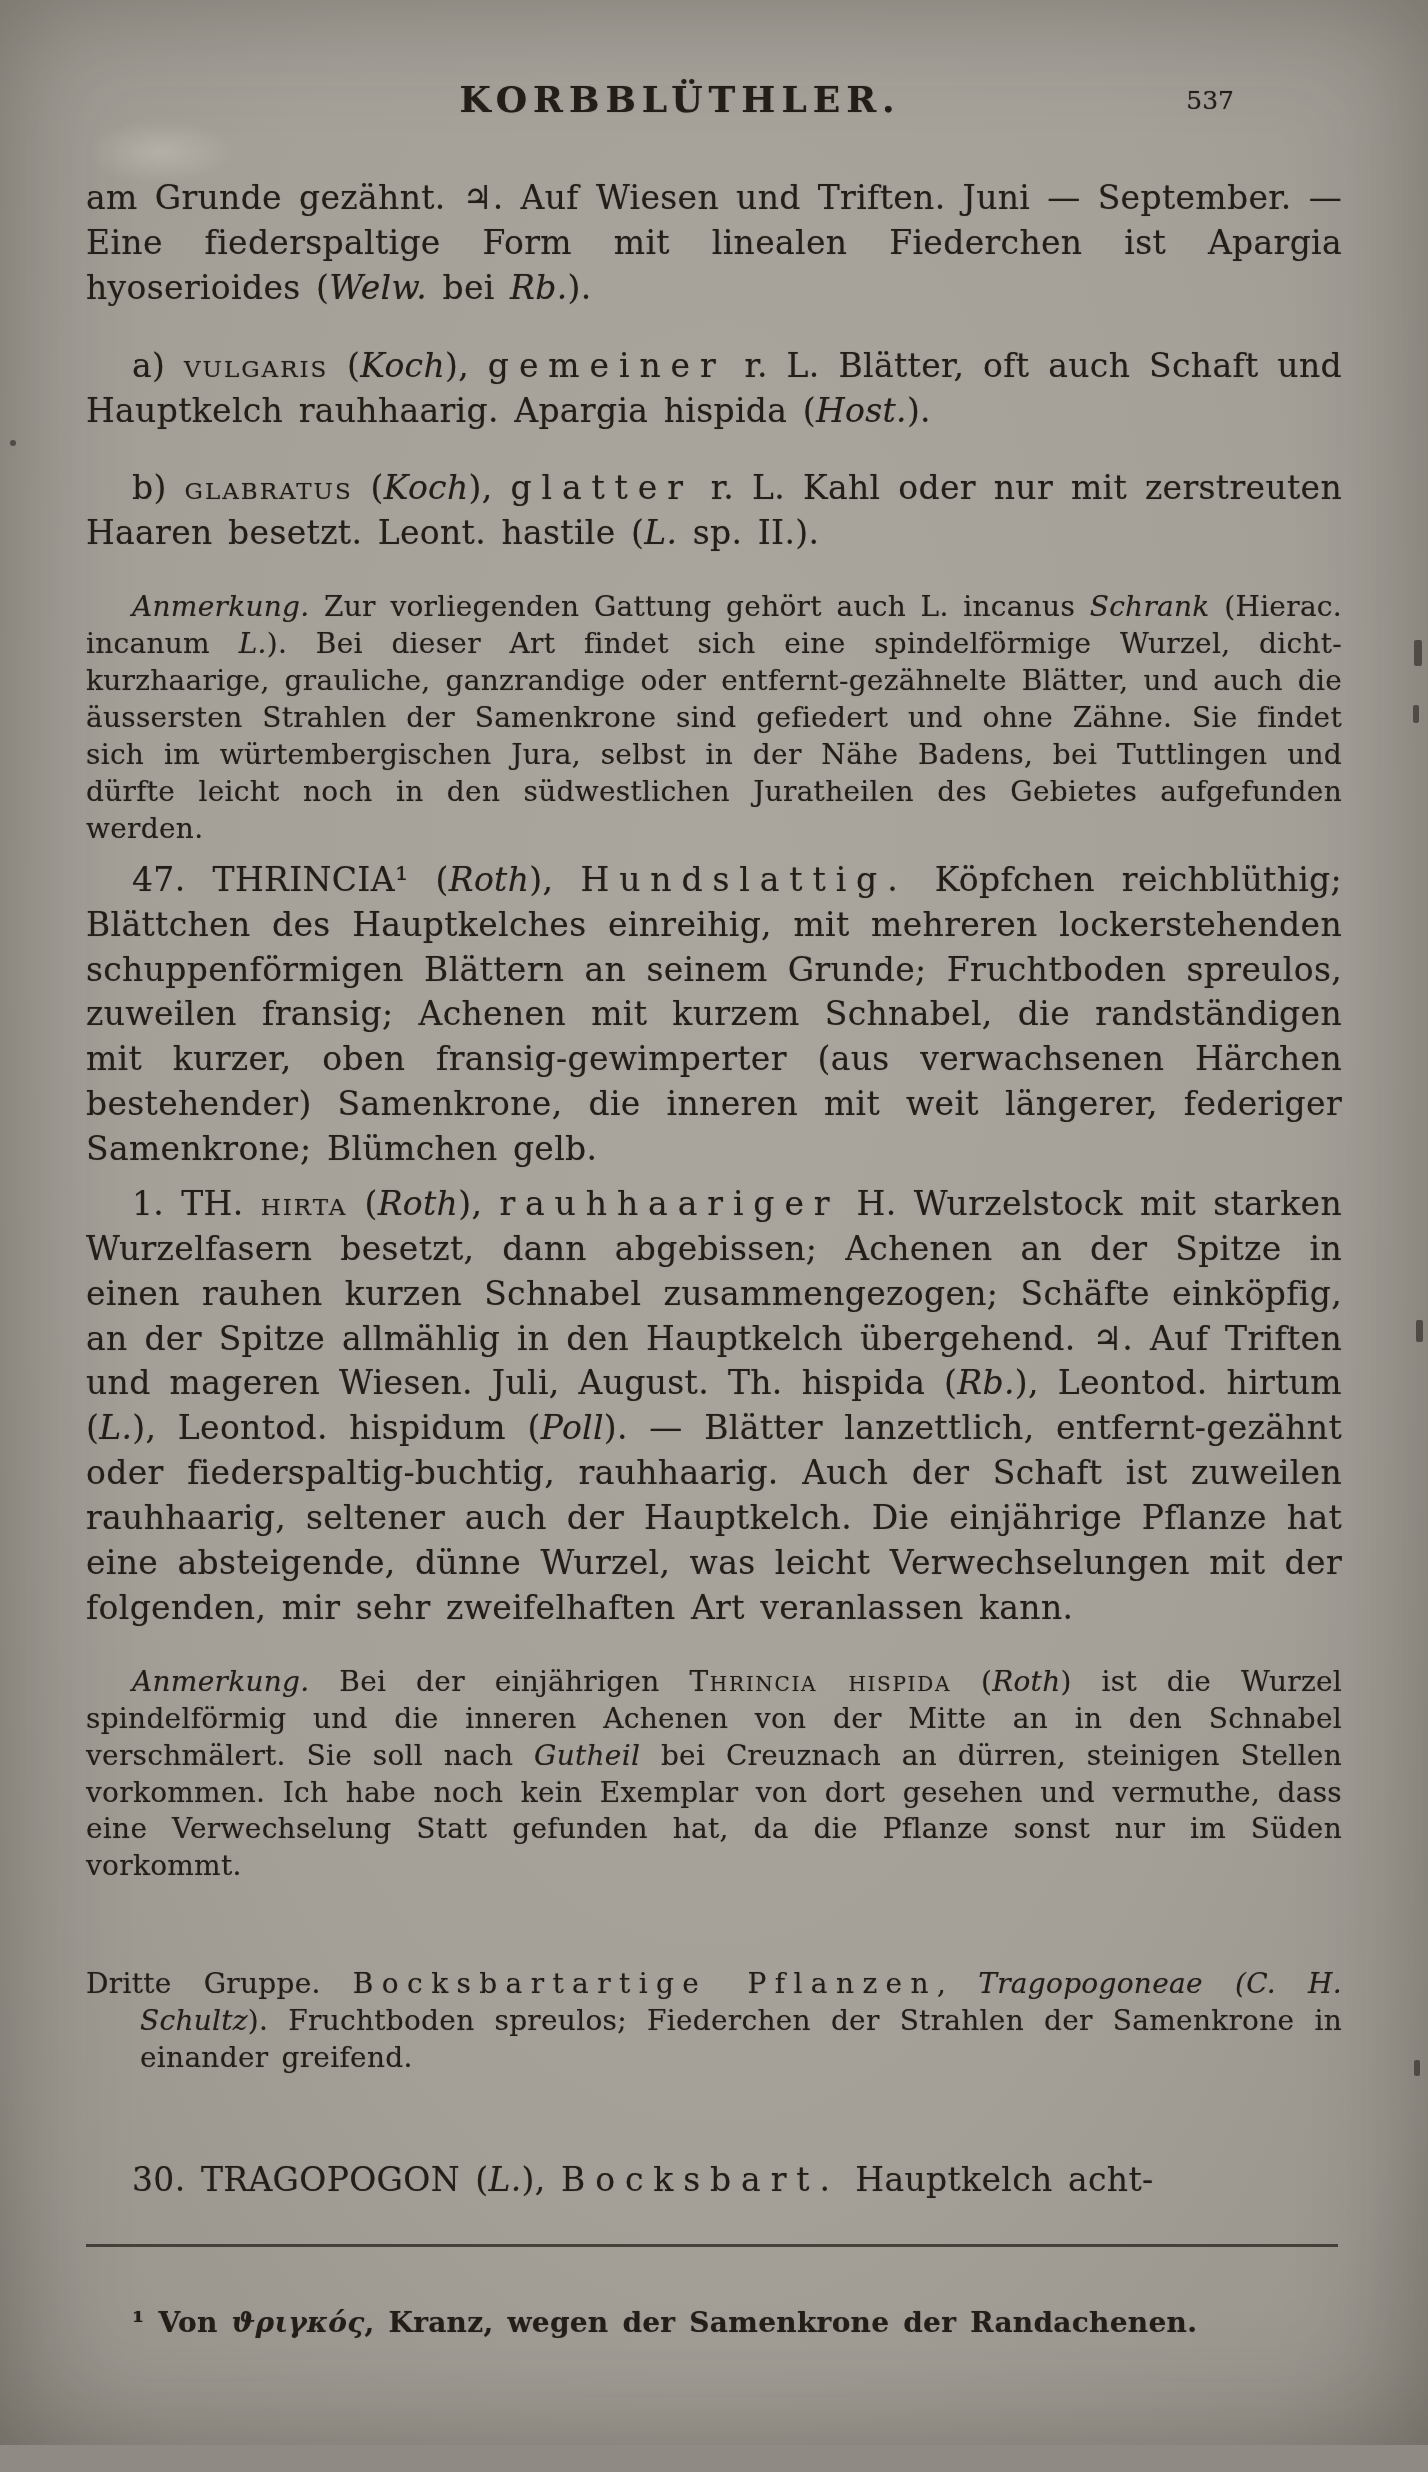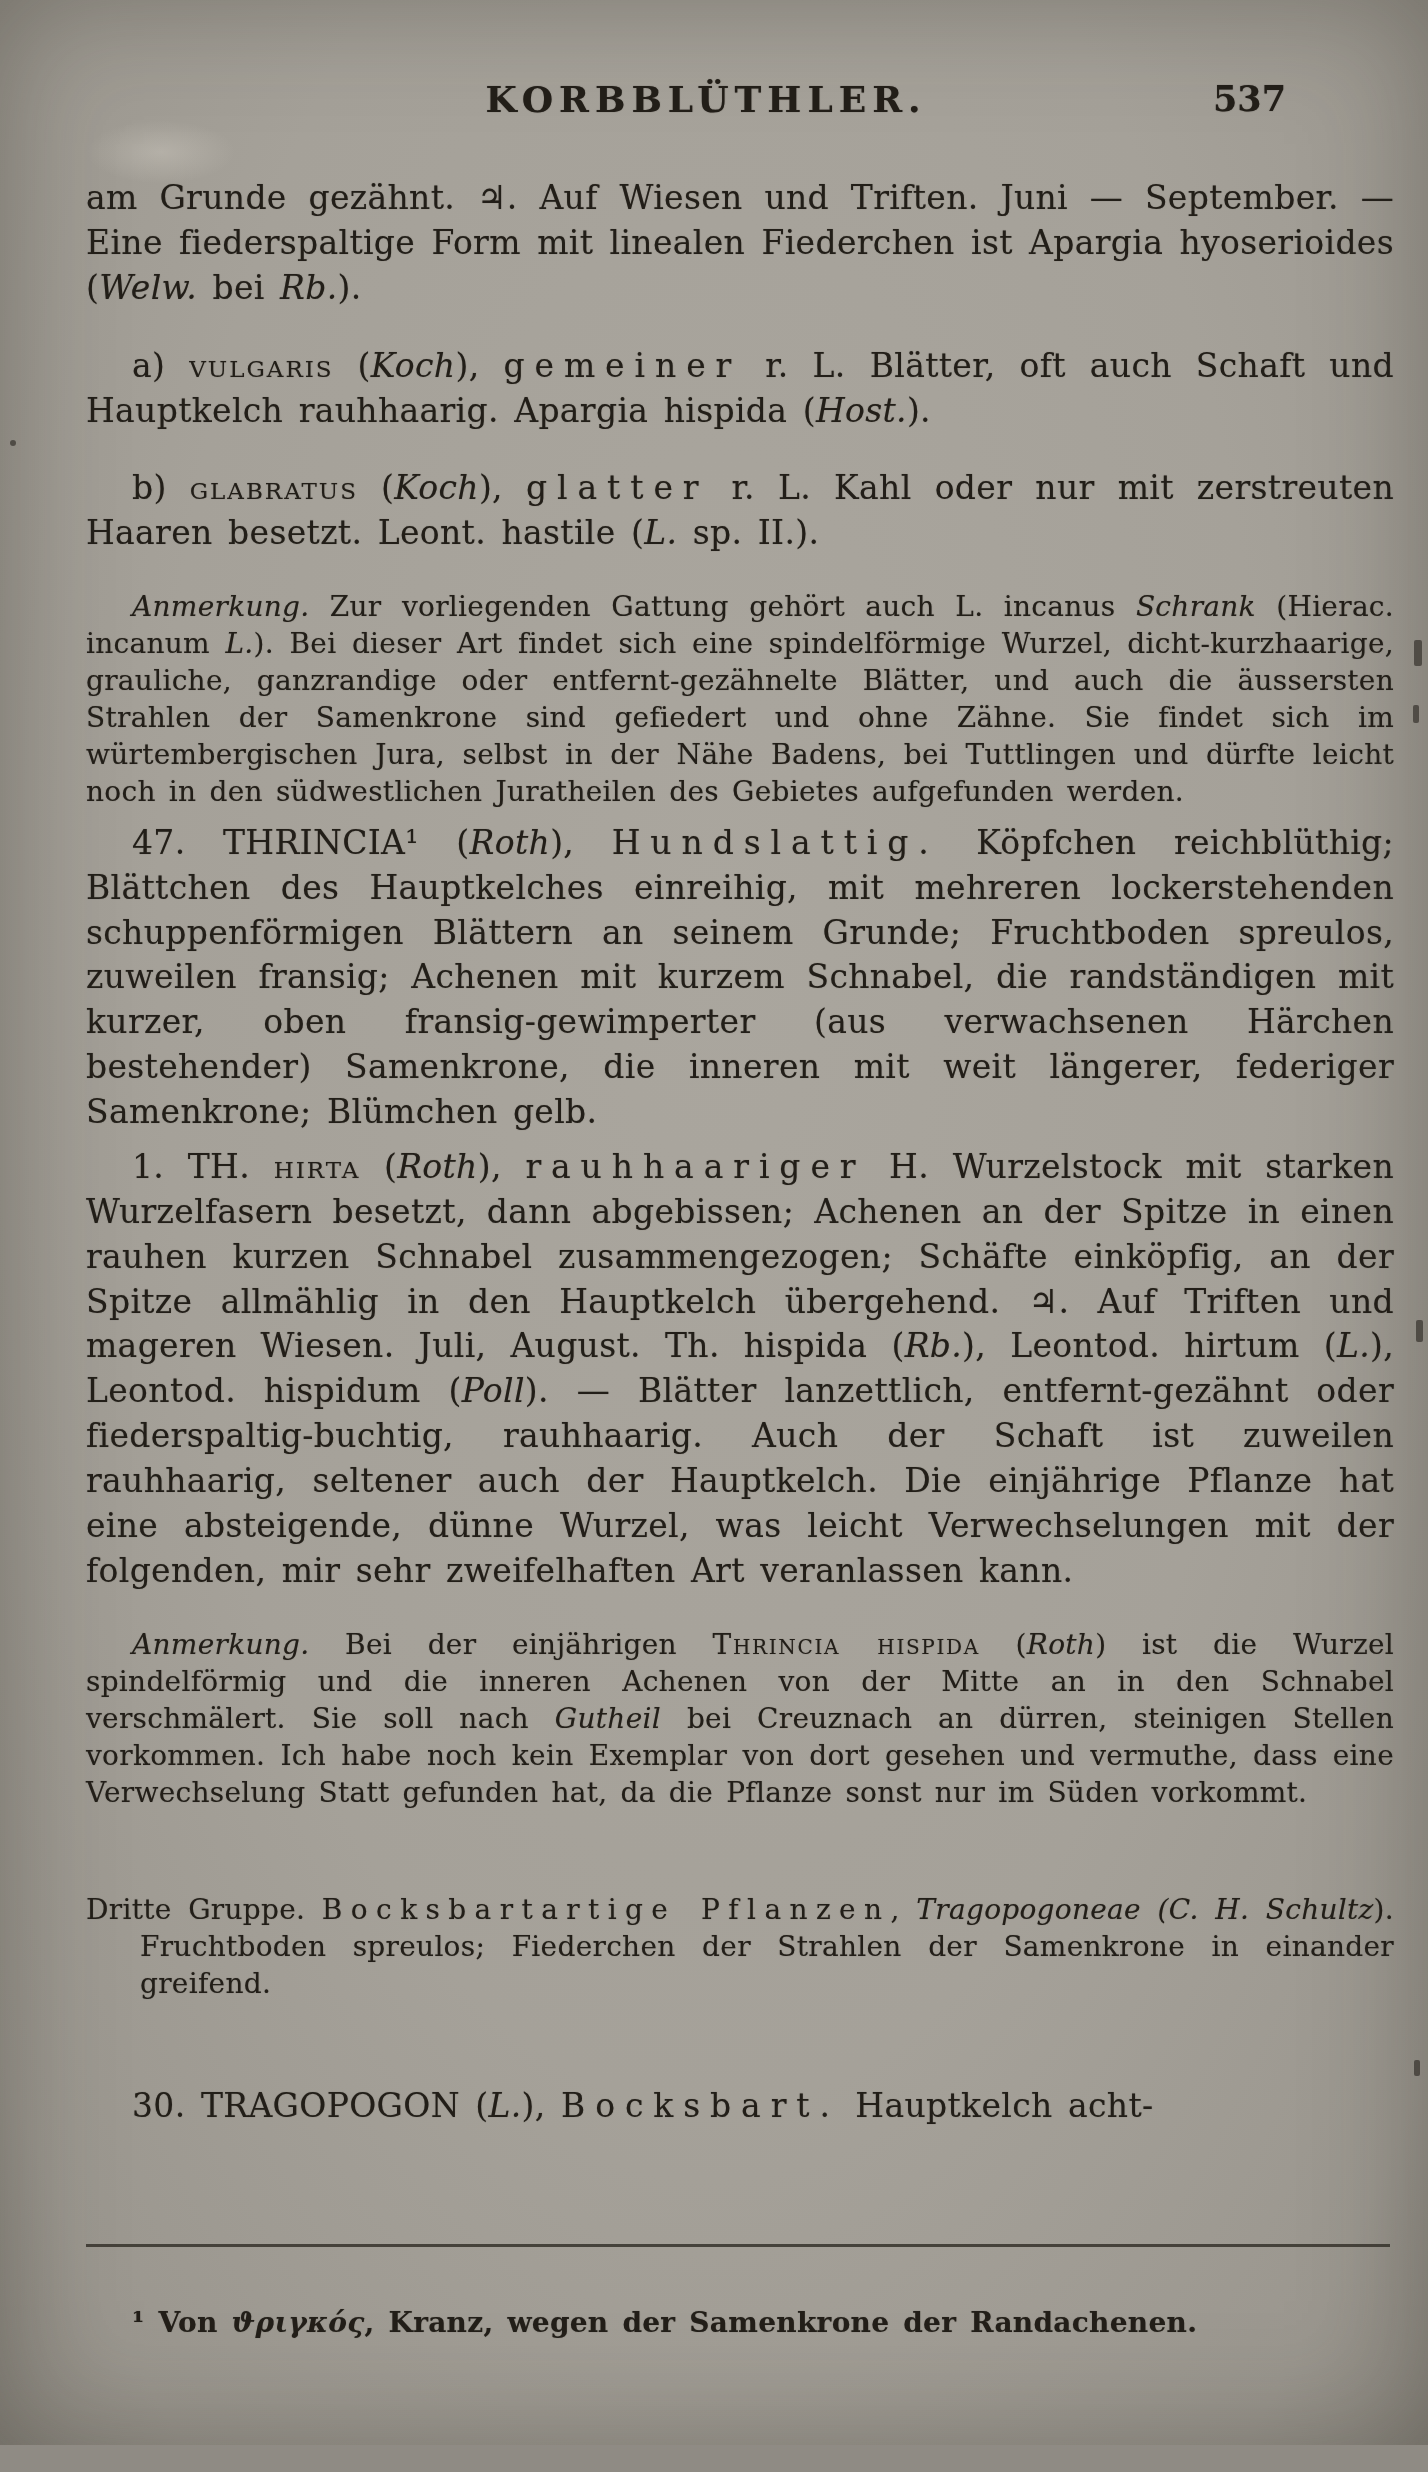--- a/index.html
+++ b/index.html
@@ -6,38 +6,38 @@
   body{
     width:1428px;height:2472px;
     font-family:"DejaVu Serif","Liberation Serif",serif;
     background:#8f8b84;
     overflow:hidden;
   }
   .page{
     position:relative;
     width:1428px;height:2445px;
     box-sizing:border-box;
-    padding:78px 34px 104px 86px;
+    padding:78px 86px 104px 86px;
     background:radial-gradient(ellipse at 50% 38%, #aaa69e 0%, #a5a199 55%, #9b978f 88%, #8f8b83 100%);
     box-shadow:inset 0 0 120px rgba(40,36,30,0.35);
     color:#221e18;
     display:flex;flex-direction:column;
   }
   
   .page-header{position:relative;height:64px;margin-bottom:34px;}
   .running-title{
     text-align:center;
     font-size:36px;font-weight:bold;
     letter-spacing:6px;
     transform:translateX(-34px);
     text-shadow:0 0 1px rgba(34,30,24,0.55);
   }
   .page-number{
-    position:absolute;top:0;right:108px;
-    font-size:35px;font-weight:bold;
+    position:absolute;top:8px;right:108px;
+    font-size:25px;font-weight:normal;
     text-shadow:0 0 1px rgba(34,30,24,0.55);
   }
   
   .text-column{flex:0 0 auto;}
   .para{
     margin:0 0 10px 0;
     text-align:justify;
     word-spacing:0.14em;
     letter-spacing:0.01em;
     text-shadow:0 0 1px rgba(34,30,24,0.42);

